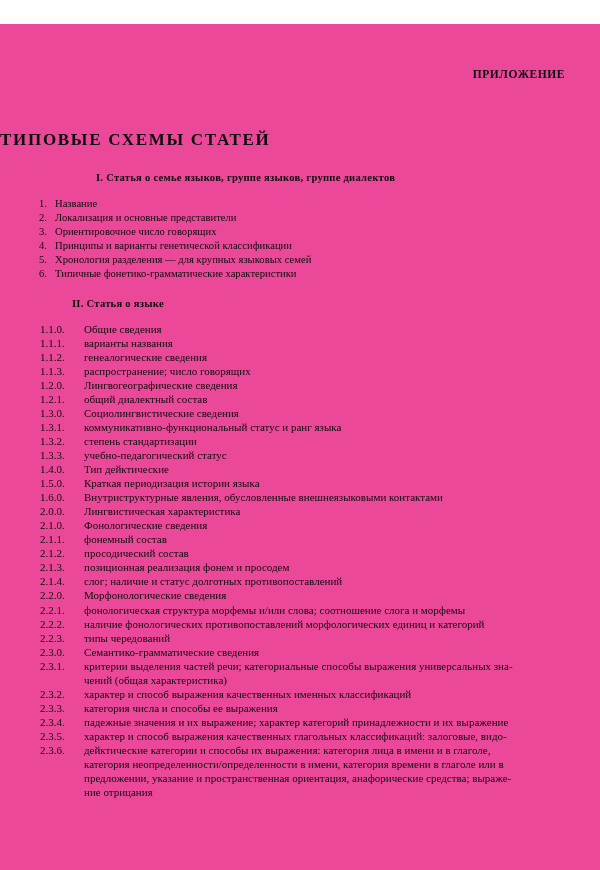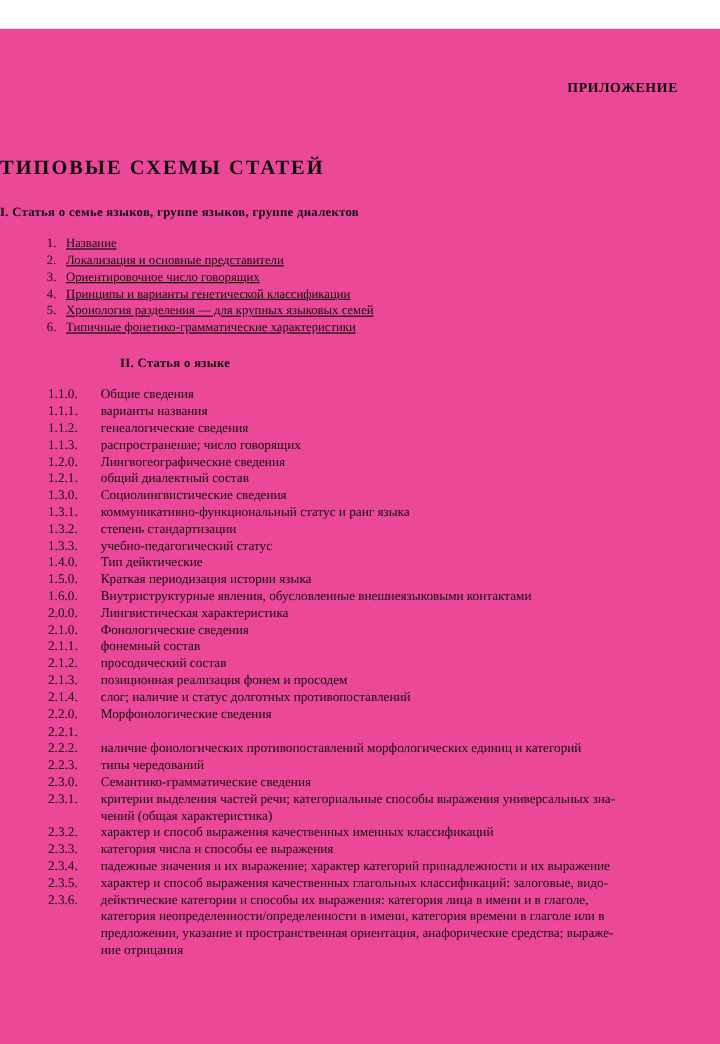--- a/index.html
+++ b/index.html
@@ -57,24 +57,25 @@
   }
 
   .section-heading {
     font-size: 10.6px;
     font-weight: bold;
     letter-spacing: 0.25px;
     margin: 0;
     padding: 0;
   }
   .section-heading.sec1 {
+    padding-left: 96px;
     margin-bottom: 14px;
   }
   .section-heading.sec2 {
-    padding-left: 100px;
+    padding-left: 72px;
     margin-top: 16px;
     margin-bottom: 13px;
   }
 
   ol.plain-list,
   ol.coded-list {
     list-style: none;
     margin: 0;
     padding: 0;
   }
@@ -87,21 +88,20 @@
     padding-left: 39px;
   }
   .plain-item .num {
     width: 16px;
     flex: 0 0 16px;
     text-align: left;
   }
   .plain-item .txt {
     flex: 1 1 auto;
     padding-right: 32px;
-    text-decoration: underline;
   }
 
   
   .coded-item {
     display: flex;
     font-size: 11px;
     line-height: 14.05px;
     padding-left: 40px;
   }
   .coded-item .code {
@@ -237,20 +237,21 @@
         <li class="coded-item">
           <span class="code">2.1.4.</span>
           <span class="txt">слог; наличие и статус долготных противопоставлений</span>
         </li>
         <li class="coded-item">
           <span class="code">2.2.0.</span>
           <span class="txt">Морфонологические сведения</span>
         </li>
         <li class="coded-item">
           <span class="code">2.2.1.</span>
+          <span class="txt">фонологическая структура морфемы и/или слова; соотношение слога и морфемы</span>
         </li>
         <li class="coded-item">
           <span class="code">2.2.2.</span>
           <span class="txt">наличие фонологических противопоставлений морфологических единиц и категорий</span>
         </li>
         <li class="coded-item">
           <span class="code">2.2.3.</span>
           <span class="txt">типы чередований</span>
         </li>
         <li class="coded-item">

